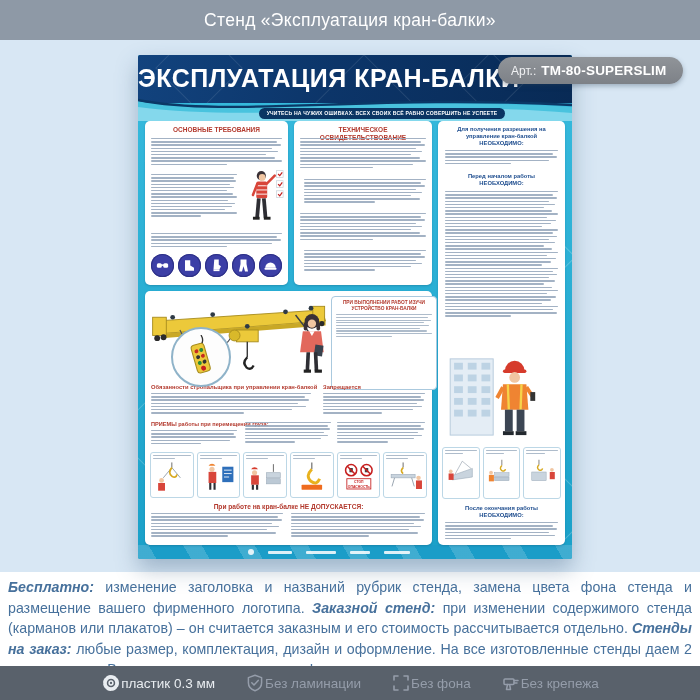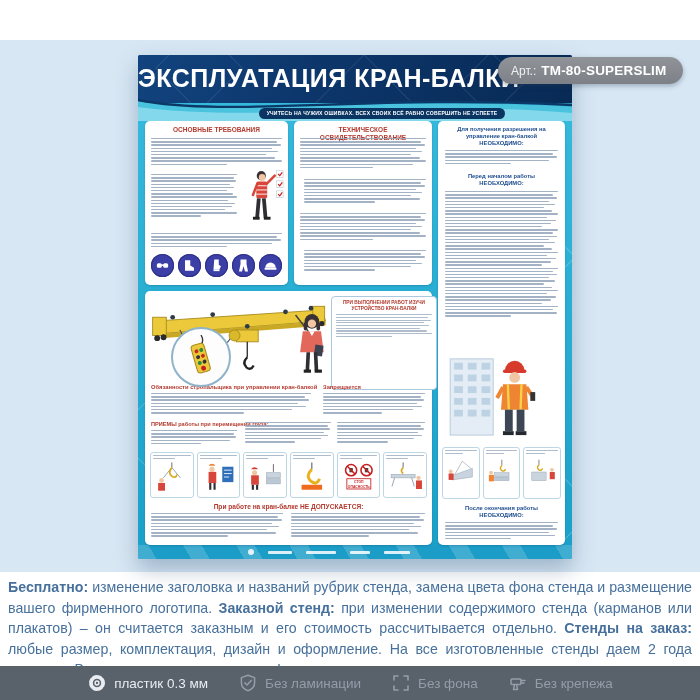--- a/index.html
+++ b/index.html
@@ -109,37 +109,40 @@
   .thick .gauge::before{top:0;}
   .thick .gauge::after{bottom:0;}
   .thick .gauge .tri-d{position:absolute;top:3px;left:1px;border-left:5px solid transparent;
     border-right:5px solid transparent;border-top:6px solid #223c6a;}
   .thick .gauge .tri-u{position:absolute;bottom:3px;left:1px;border-left:5px solid transparent;
     border-right:5px solid transparent;border-bottom:6px solid #223c6a;}
 
   
   .desc{position:absolute;left:8px;top:577px;width:684px;color:#47719c;
     font-size:14.2px;line-height:20.6px;text-align:justify;}
-  .desc b{font-weight:bold;}
+  .desc b{font-weight:bold;font-style:italic;}
 
   
   .bottombar{position:absolute;left:0;top:666px;width:700px;height:34px;background:#59616b;
     display:flex;align-items:center;justify-content:center;gap:30px;}
-  .fitem{display:flex;align-items:center;gap:7px;color:#e9edf1;font-size:13.5px;white-space:nowrap;text-align:center;}
+  .fitem{display:flex;align-items:center;color:#e9edf1;font-size:13.5px;white-space:nowrap;text-align:center;}
   .fitem.dim{color:#959daa;}
   .fitem svg{width:20px;height:20px;}
   .fitem svg *{stroke:currentColor;fill:none;stroke-linecap:round;stroke-linejoin:round;}
 
   svg{display:block;}
 </style>
 </head>
 <body>
 
 <div id="stage">
 
+  <div class="topbar">
+    <div class="t">Стенд «Эксплуатация кран-балки»</div>
+  </div>
 
   <div class="main"></div>
 
   <div class="poster">
     <div class="p-head">
       <div class="deco" style="left:30px;top:-18px;width:60px;height:60px;"></div>
       <div class="deco" style="left:330px;top:6px;width:44px;height:44px;"></div>
       <div class="deco" style="left:190px;top:14px;width:70px;height:70px;"></div>
       <div class="p-title">ЭКСПЛУАТАЦИЯ КРАН-БАЛКИ</div>
     </div>

